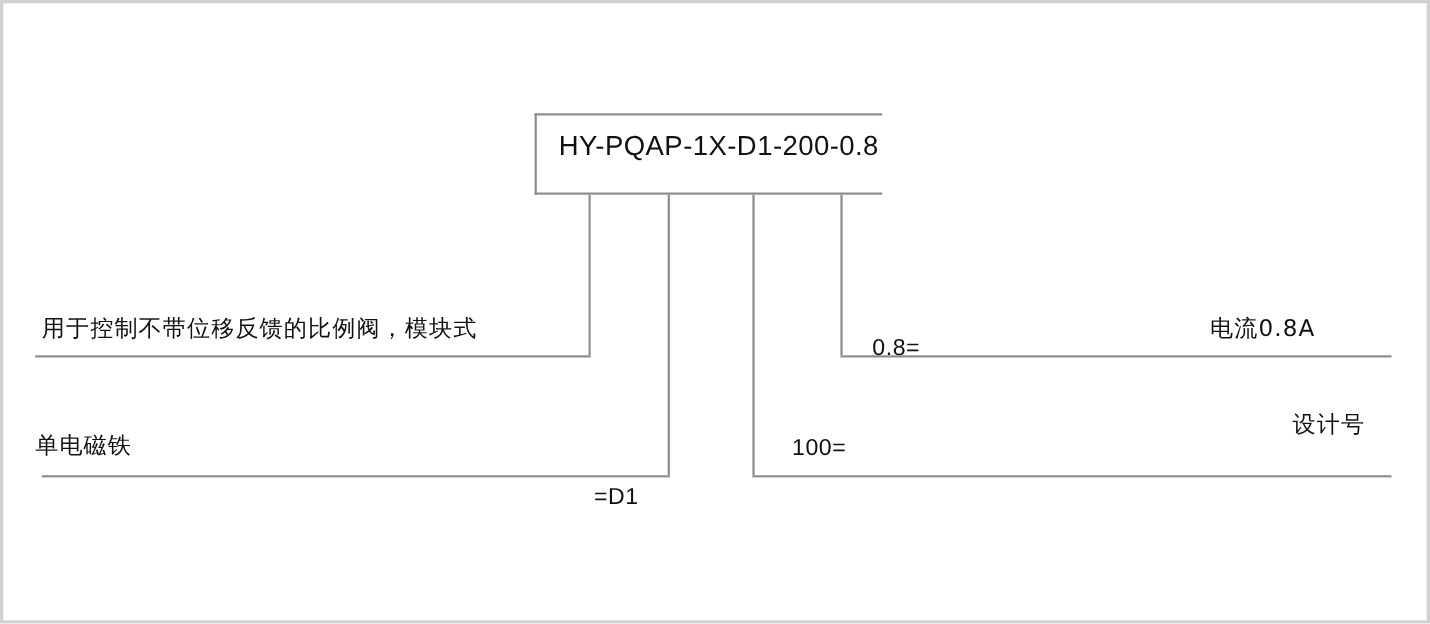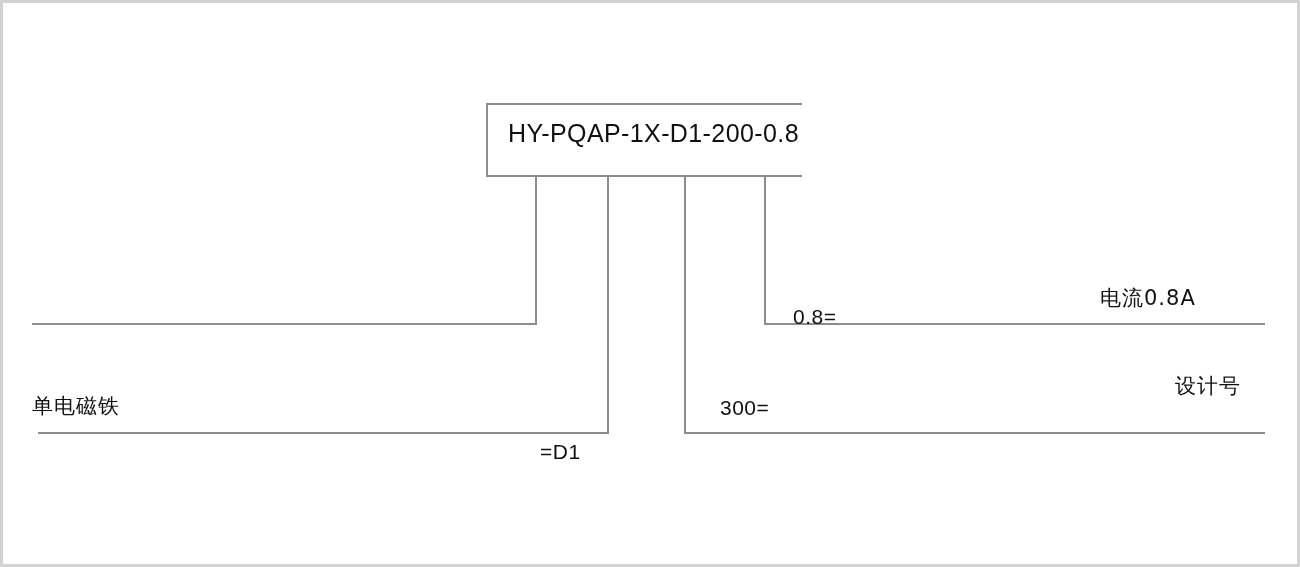--- a/index.html
+++ b/index.html
@@ -121,23 +121,24 @@
 
   <div class="v-rule" style="left:607px; top:177px; height:255px;"></div>
   <div class="h-rule" style="left:38px; top:432px; width:571px;"></div>
 
   <div class="v-rule" style="left:684px; top:177px; height:255px;"></div>
   <div class="h-rule" style="left:684px; top:432px; width:581px;"></div>
 
   <div class="v-rule" style="left:764px; top:177px; height:146px;"></div>
   <div class="h-rule" style="left:764px; top:323px; width:501px;"></div>
 
+  <div class="row-label cjk" style="left:38px; top:288px;">用于控制不带位移反馈的比例阀，模块式</div>
 
   <div class="row-label cjk" style="left:32px; top:397px;font-family:Liberation Mono, monospace;">单电磁铁</div>
   <div class="row-label latin" style="left:540px; top:397px;margin-top:44px;">=D1</div>
 
-  <div class="row-label latin" style="left:720px; top:397px;">300=</div>
+  <div class="row-label latin" style="left:720px; top:397px;">100=</div>
   <div class="row-label cjk" style="left:1175px; top:376px;">设计号</div>
 
   <div class="row-label latin" style="left:793px; top:288px;margin-top:18px;">0.8=</div>
   <div class="row-label cjk" style="left:1100px; top:288px;">电流0.8A</div>
 
 </div>
 
 </body></html>

